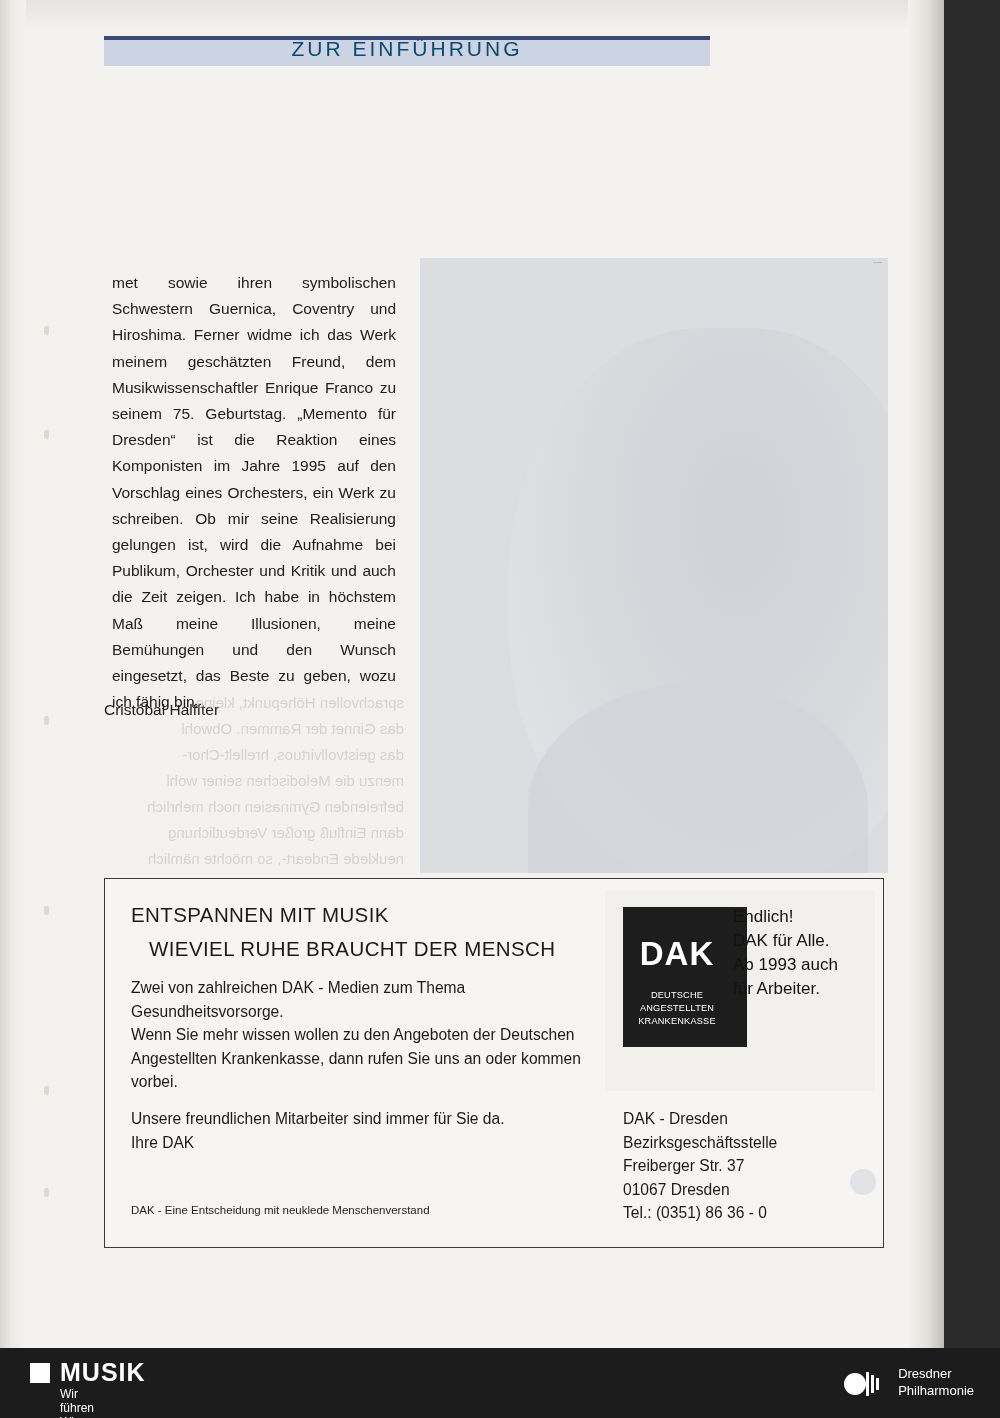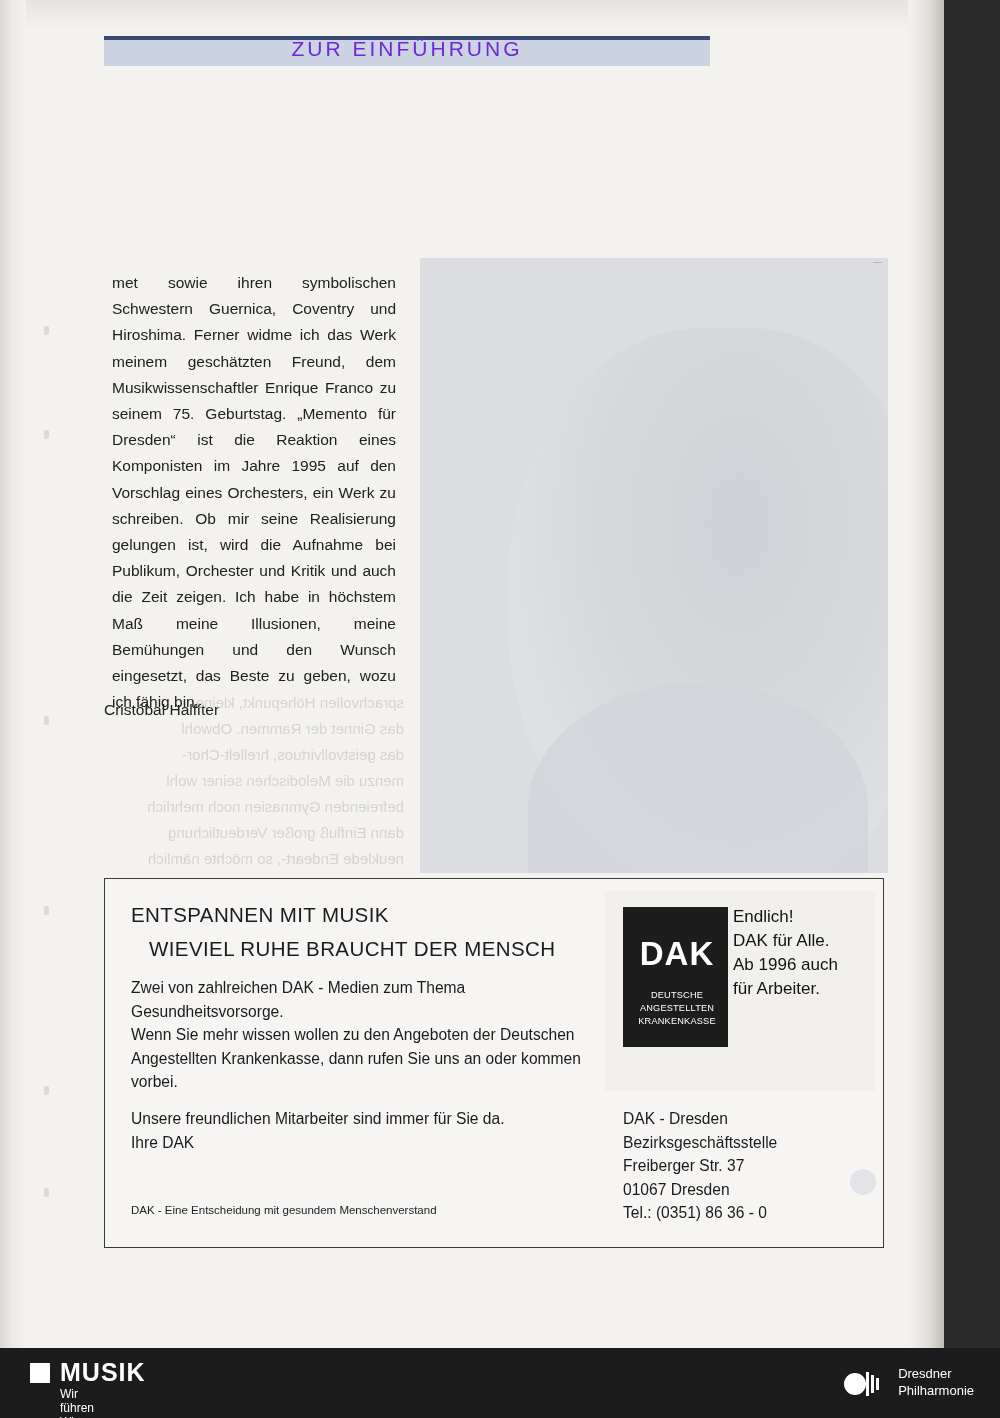--- a/index.html
+++ b/index.html
@@ -60,21 +60,21 @@
     background: #3b4a77;
   }
   .header-band .band-title {
     position: absolute;
     left: 0;
     top: 1px;
     width: 606px;
     text-align: center;
     font-size: 21px;
     letter-spacing: 3px;
-    color: #6d28d9;
+    color: #0c4a6e;
     font-family: "Liberation Sans", sans-serif;
   }
 
   
   .punch {
     position: absolute;
     width: 5px;
     height: 9px;
     background: #dcdad5;
     border-radius: 2px;
@@ -202,21 +202,21 @@
     position: absolute;
     left: 26px;
     top: 325px;
     font-size: 11.5px;
     color: #242424;
   }
   .dak-logo {
     position: absolute;
     left: 518px;
     top: 28px;
-    width: 105px;
+    width: 124px;
     height: 140px;
     background: #1d1d1d;
     color: #fff;
   }
   .dak-logo .dak-word {
     position: absolute;
     left: 0; top: 28px;
     width: 108px;
     text-align: center;
     font-size: 33px;
@@ -375,32 +375,32 @@
   <div class="ad">
     <div class="ad-ghost"></div>
     <div class="ad-dot"></div>
 
     <div class="ad-head">ENTSPANNEN MIT MUSIK</div>
     <div class="ad-head2">WIEVIEL RUHE BRAUCHT DER MENSCH</div>
     <div class="ad-body" style="white-space:pre-line;">Zwei von zahlreichen DAK - Medien zum Thema Gesundheitsvorsorge.
 Wenn Sie mehr wissen wollen zu den Angeboten der Deutschen Angestellten Krankenkasse, dann rufen Sie uns an oder kommen vorbei.</div>
     <div class="ad-body2" style="white-space:pre-line;">Unsere freundlichen Mitarbeiter sind immer für Sie da.
 Ihre DAK</div>
-    <div class="ad-slogan">DAK - Eine Entscheidung mit gesundem Menschenverstand</div>
+    <div class="ad-slogan">DAK - Eine Entscheidung mit neuklede Menschenverstand</div>
 
     <div class="dak-logo">
       <div class="dak-word">DAK</div>
       <div class="dak-sub" style="white-space:pre-line;">DEUTSCHE
 ANGESTELLTEN
 KRANKENKASSE</div>
     </div>
 
     <div class="dak-claim" style="white-space:pre-line;">Endlich!
 DAK für Alle.
-Ab 1996 auch
+Ab 1993 auch
 für Arbeiter.</div>
     <div class="dak-contact" style="white-space:pre-line;">DAK - Dresden
 Bezirksgeschäftsstelle
 Freiberger Str. 37
 01067 Dresden
 Tel.: (0351) 86 36 - 0</div>
   </div>
 
 </div>
 

